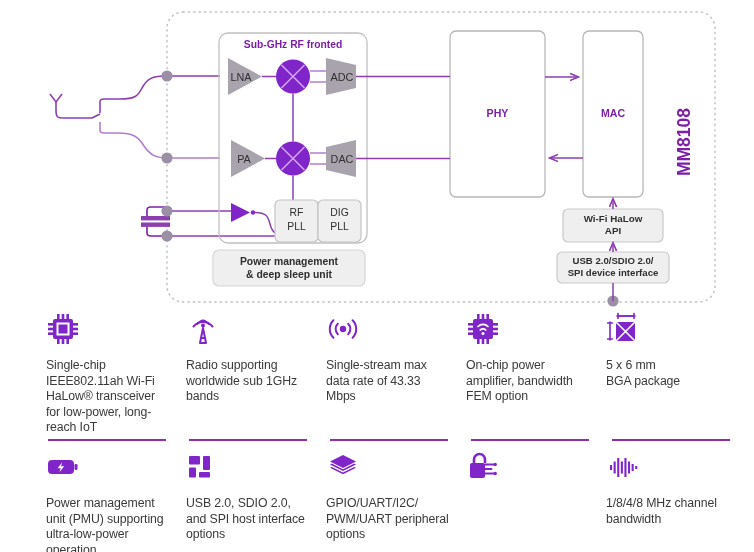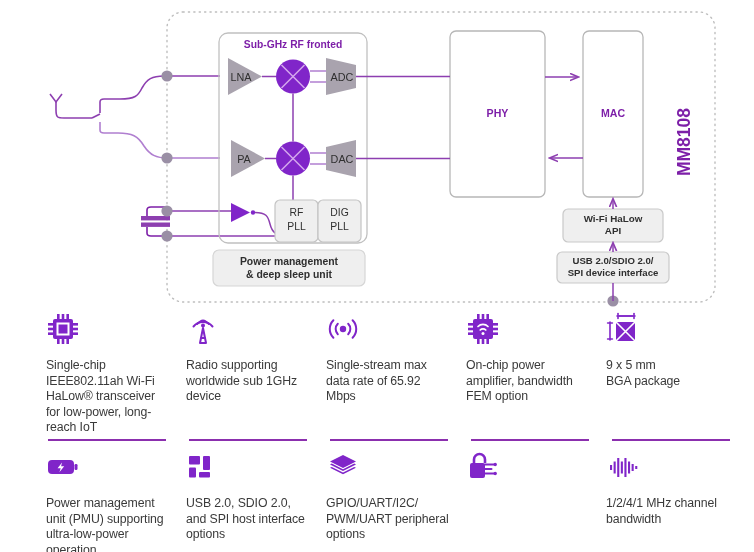--- a/index.html
+++ b/index.html
@@ -267,37 +267,37 @@
             <path d="M7.5,14.5 A12.5,12.5 0 0 1 26.5,14.5"></path>
             <path d="M14.4,9.6 A4,4 0 0 1 19.6,9.6"></path>
           </g>
           <circle cx="17" cy="13.6" r="2" fill="#8025c9"></circle>
           <path d="M14,31 L17,16 L20,31 Z" fill="none" stroke="#8025c9" stroke-width="2" stroke-linejoin="round"></path>
           <path d="M14.6,26 L19.4,26" stroke="#8025c9" stroke-width="2"></path>
         </svg>
       </span>
       <div class="feat-text">Radio supporting
 worldwide sub 1GHz
-device</div>
+bands</div>
     </div>
 
     <div class="feat-cell">
       <span class="feat-icon">
         <svg width="34" height="34" viewBox="0 0 34 34">
           <circle cx="17" cy="17" r="3.2" fill="#8025c9"></circle>
           <g fill="none" stroke="#8025c9" stroke-width="2" stroke-linecap="round">
             <path d="M11.8,11.8 A7.4,7.4 0 0 0 11.8,22.2"></path>
             <path d="M22.2,11.8 A7.4,7.4 0 0 1 22.2,22.2"></path>
             <path d="M7.4,8.2 A12.5,12.5 0 0 0 7.4,25.8"></path>
             <path d="M26.6,8.2 A12.5,12.5 0 0 1 26.6,25.8"></path>
           </g>
         </svg>
       </span>
       <div class="feat-text">Single-stream max
-data rate of 65.92
+data rate of 43.33
 Mbps</div>
     </div>
 
     <div class="feat-cell">
       <span class="feat-icon">
         <svg width="34" height="34" viewBox="0 0 34 34">
           <g fill="#8025c9">
             <rect x="7" y="7" width="20" height="20" rx="2"></rect>
             <rect x="11" y="2" width="2.6" height="5"></rect>
               <rect x="15.7" y="2" width="2.6" height="5"></rect>
@@ -333,21 +333,21 @@
               <path d="M28,1.6 L28,6.4"></path>
             <path d="M13.4,4 L26.6,4" stroke-width="1.4"></path>
             <path d="M4,10 L4,28"></path>
             <path d="M1.6,11 L6.4,11"></path>
               <path d="M1.6,27 L6.4,27"></path>
           </g>
           <rect x="10" y="10" width="19" height="19" fill="#8025c9"></rect>
           <path d="M10,10 L29,29 M29,10 L10,29" stroke="#ffffff" stroke-width="1.6"></path>
         </svg>
       </span>
-      <div class="feat-text">9 x 5 mm
+      <div class="feat-text">5 x 6 mm
 BGA package</div>
     </div>
 
   </div>
 
   <div class="feat-row row2">
 
     <div class="feat-cell">
       <span class="feat-icon">
         <svg width="34" height="34" viewBox="0 0 34 34">
@@ -417,21 +417,21 @@
             <rect x="7.6" y="11.5" width="2.1" height="12"></rect>
             <rect x="11.2" y="8" width="2.1" height="19"></rect>
             <rect x="14.8" y="11.5" width="2.1" height="12"></rect>
             <rect x="18.4" y="8" width="2.1" height="19"></rect>
             <rect x="22" y="11.5" width="2.1" height="12"></rect>
             <rect x="25.6" y="14" width="2.1" height="7"></rect>
             <rect x="29.2" y="16" width="2.1" height="3"></rect>
           </g>
         </svg>
       </span>
-      <div class="feat-text">1/2/4/1 MHz channel
+      <div class="feat-text">1/8/4/8 MHz channel
 bandwidth</div>
     </div>
 
   </div>
 </div>
 
 <div id="separators">
   <div class="sep" style="left:48px"></div>
   <div class="sep" style="left:189px"></div>
   <div class="sep" style="left:330px"></div>

